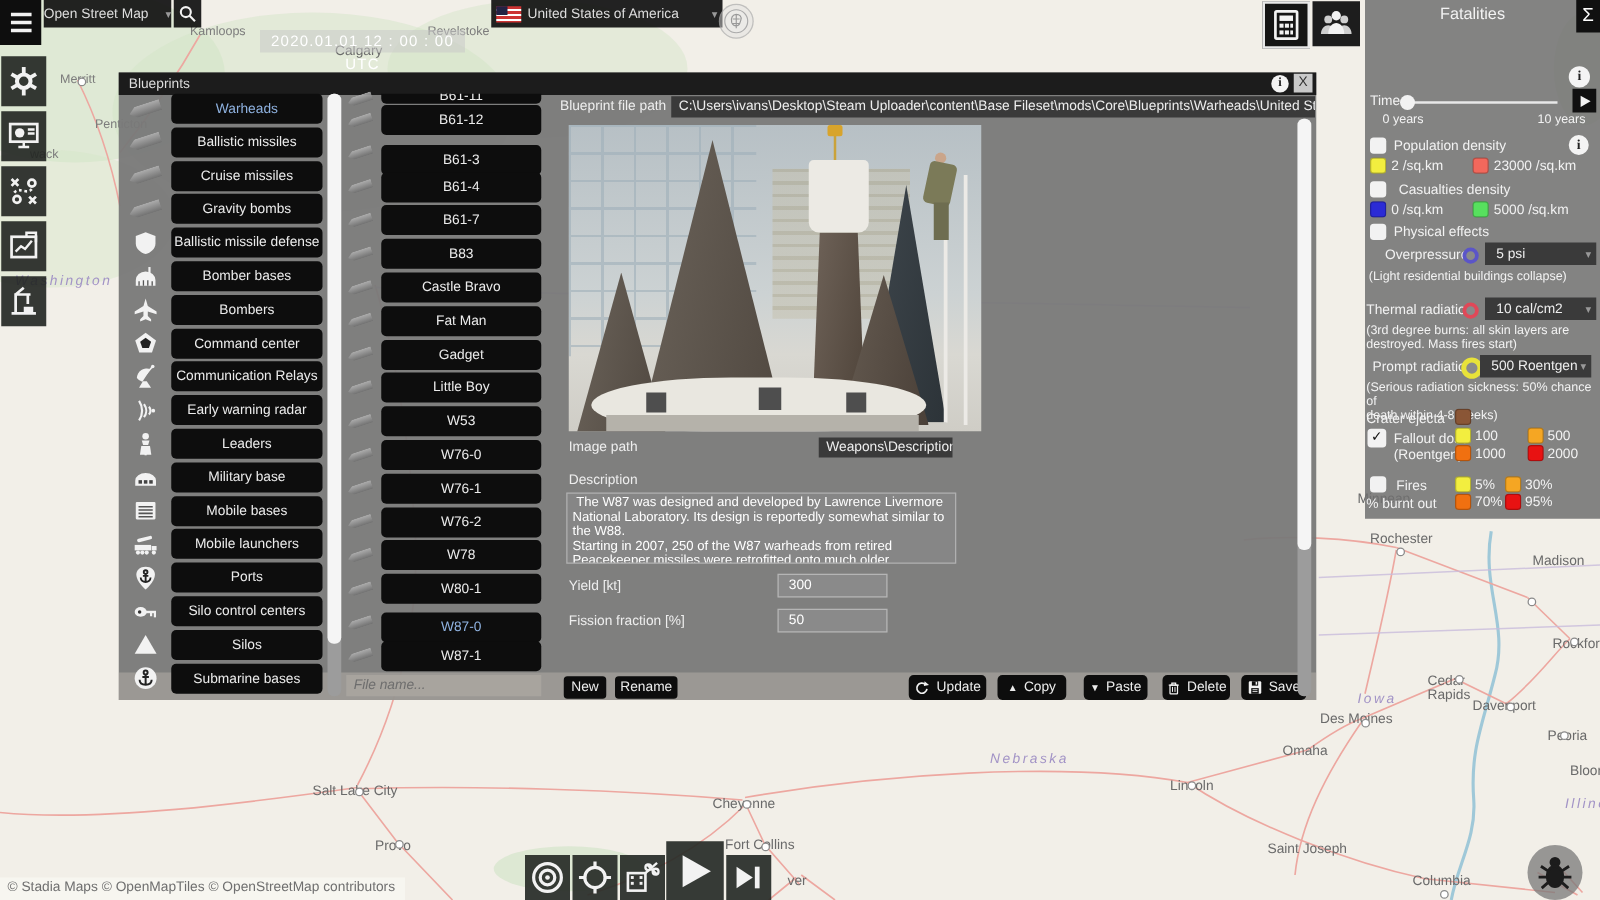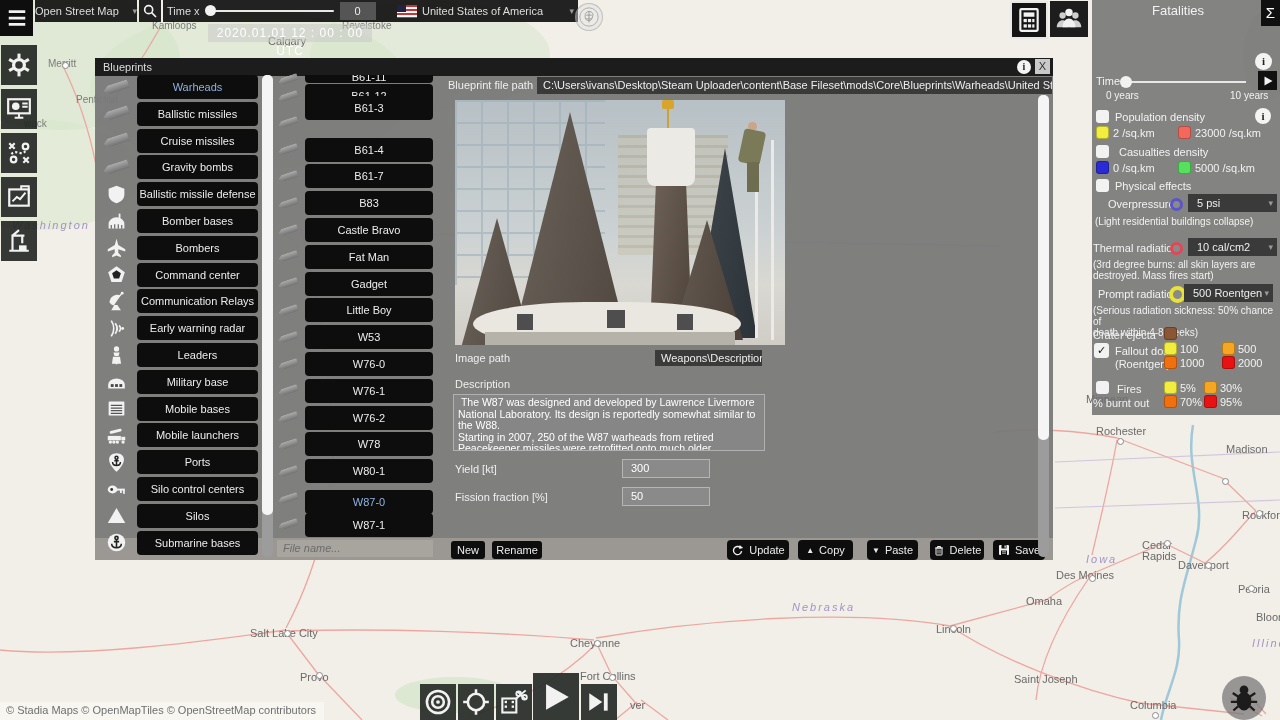--- a/index.html
+++ b/index.html
@@ -194,27 +194,20 @@
     <span class="chev">▾</span>
   </div>
   <div class="abs bar" id="zoombtn">
       <span class="ic" style="width:16px;height:16px;">
         <svg viewBox="0 0 24 24" width="100%" height="100%">
           <circle cx="10" cy="10" r="6" stroke="#f2f2f2" fill="none" stroke-width="2.5"></circle>
           <path d="M14.5 14.5L21 21" stroke="#f2f2f2" stroke-width="2.5"></path>
         </svg>
       </span>
     </div>
-  <div class="abs bar" id="timebar">
-    <span>Time x</span>
-    <span id="timetrack">
-        <span id="timehandle"></span>
-      </span>
-    <span id="timeval">0</span>
-  </div>
   <div class="abs bar" id="flagbar">
     <span class="usflag"></span>
     <span>United States of America</span>
     <span class="chev">▾</span>
   </div>
   <div class="abs" id="datetime">2020.01.01   12 : 00 : 00 UTC</div>
   <div class="abs ic" id="brainicon">
       <span class="ic" style="width:22px;height:22px;">
         <svg viewBox="0 0 24 24" width="100%" height="100%">
           <circle cx="12" cy="12" r="10" fill="rgba(240,240,240,0.25)" stroke="#aaa"></circle>
@@ -689,21 +682,21 @@
         <div class="cat-ico" style="left: 180px; width: 26px; top: 428px;">
           <div class="thumb sm"></div>
         </div>
         <div class="cat-ico" style="left: 180px; width: 26px; top: 454.8px;">
           <div class="thumb sm"></div>
         </div>
       </div>
     <div id="item-list">
         <div class="btn itembtn" style="top: 17px; height: 8px; overflow: hidden; align-items: flex-start; border-radius: 0px 0px 4px 4px; line-height: 4px;">B61-11</div>
         <div class="btn itembtn" style="top: 26px;">B61-12</div>
-        <div class="btn itembtn" style="top: 38px;">B61-3</div>
+        <div class="btn itembtn" style="top: 58px;">B61-3</div>
         <div class="btn itembtn" style="top: 79.6px;">B61-4</div>
         <div class="btn itembtn" style="top: 106.4px;">B61-7</div>
         <div class="btn itembtn" style="top: 133.2px;">B83</div>
         <div class="btn itembtn" style="top: 160px;">Castle Bravo</div>
         <div class="btn itembtn" style="top: 186.8px;">Fat Man</div>
         <div class="btn itembtn" style="top: 213.6px;">Gadget</div>
         <div class="btn itembtn" style="top: 240.4px;">Little Boy</div>
         <div class="btn itembtn" style="top: 267.2px;">W53</div>
         <div class="btn itembtn" style="top: 294px;">W76-0</div>
         <div class="btn itembtn" style="top: 320.8px;">W76-1</div>

